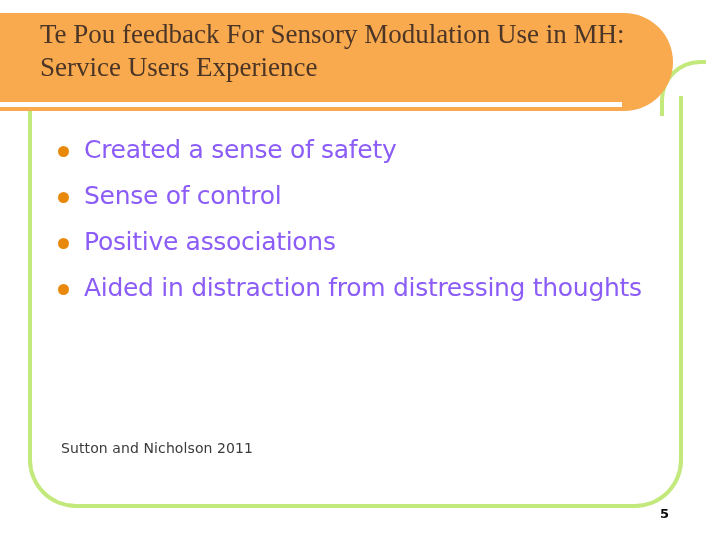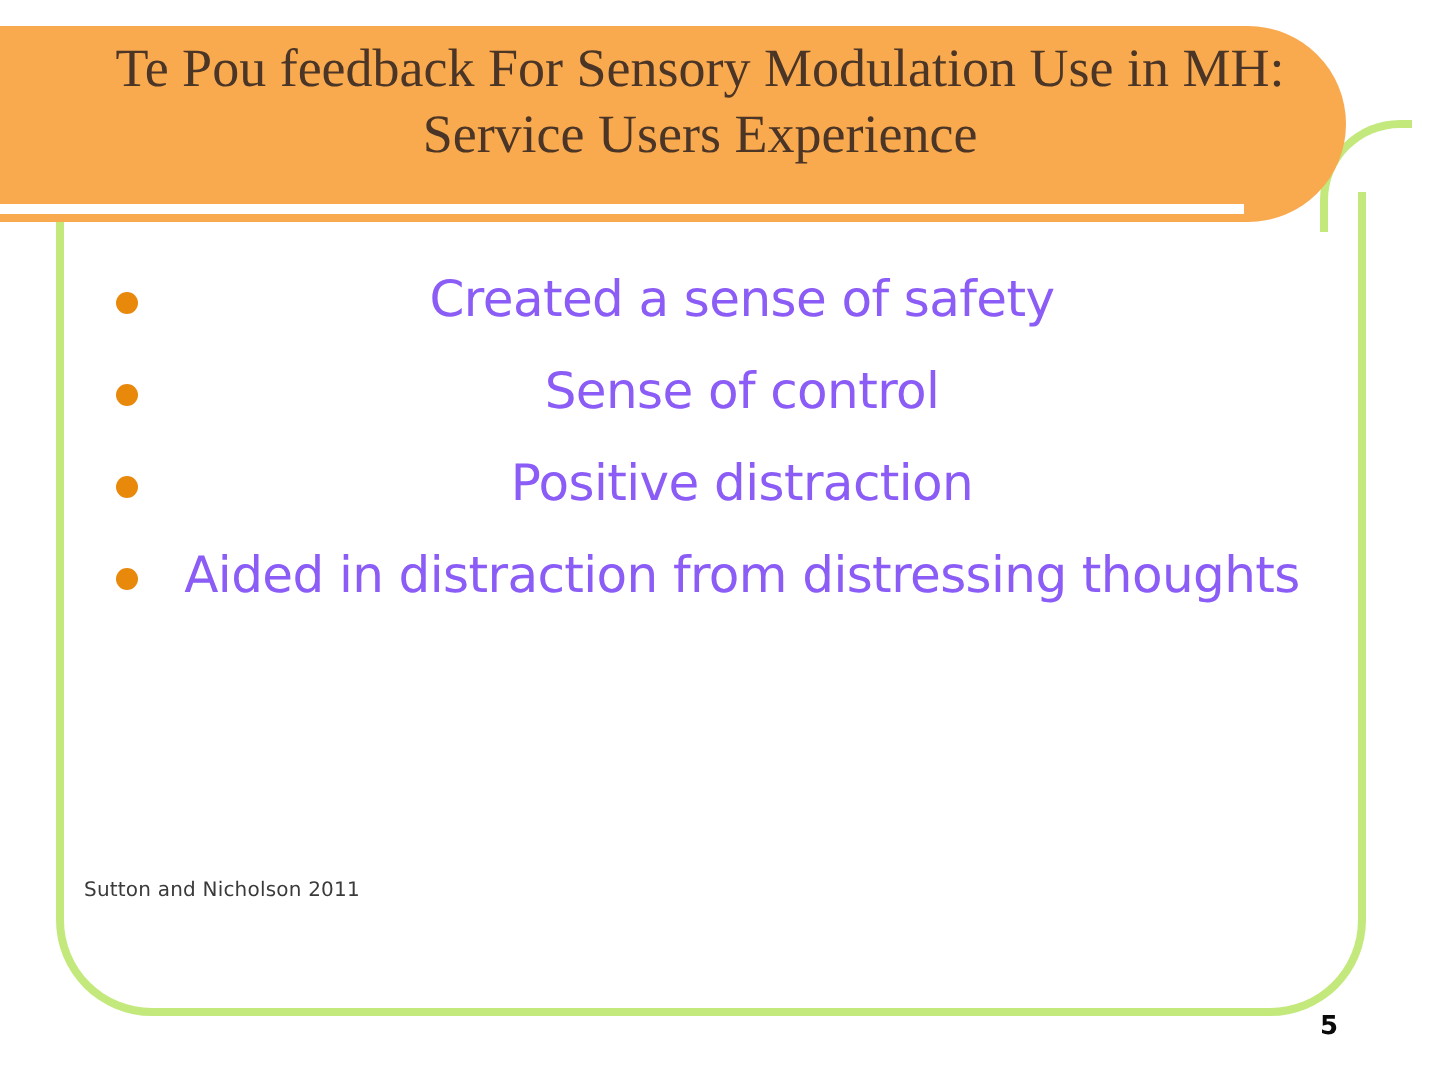--- a/index.html
+++ b/index.html
@@ -12,21 +12,20 @@
     background: #ffffff;
     font-family: "Liberation Sans", sans-serif;
     overflow: hidden;
   }
 
   #slide {
     position: relative;
     width: 628px;
     height: 540px;
     background: #ffffff;
-    text-align: center;
   }
 
   
   #green-frame {
     position: absolute;
     left: 28px;
     top: 96px;
     width: 655px;
     height: 412px;
     border: 4px solid #c3e87c;
@@ -112,24 +111,24 @@
     font-size: 25px;
     line-height: 34px;
     color: #8b5cf6;
     font-weight: 400;
     letter-spacing: -0.3px;
   }
 
   
   #citation {
     position: absolute;
-    left: 42px;
+    left: 61px;
     top: 440px;
     font-family: "DejaVu Sans", "Liberation Sans", sans-serif;
-    font-size: 10px;
+    font-size: 14px;
     color: #3a3a3a;
     letter-spacing: 0.1px;
   }
 
   
   #page-number {
     position: absolute;
     left: 660px;
     top: 506px;
     font-family: "DejaVu Sans", "Liberation Sans", sans-serif;
@@ -156,21 +155,21 @@
     <li class="bullet-row">
       <span class="bullet-dot"></span>
       <span class="bullet-text">Created a sense of safety</span>
     </li>
     <li class="bullet-row">
       <span class="bullet-dot"></span>
       <span class="bullet-text">Sense of control</span>
     </li>
     <li class="bullet-row">
       <span class="bullet-dot"></span>
-      <span class="bullet-text">Positive distraction</span>
+      <span class="bullet-text">Positive associations</span>
     </li>
     <li class="bullet-row">
       <span class="bullet-dot"></span>
       <span class="bullet-text">Aided in distraction from distressing thoughts</span>
     </li>
   </ul>
 
   <div id="citation">Sutton and Nicholson 2011</div>
 
   <div id="page-number">5</div>

